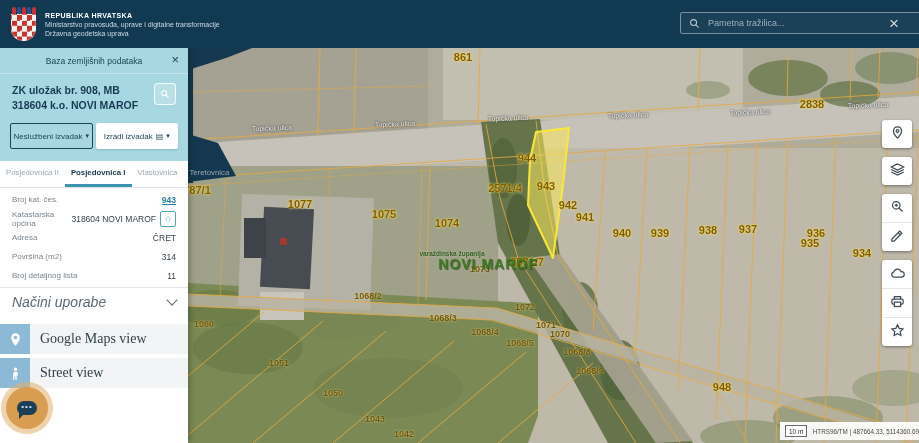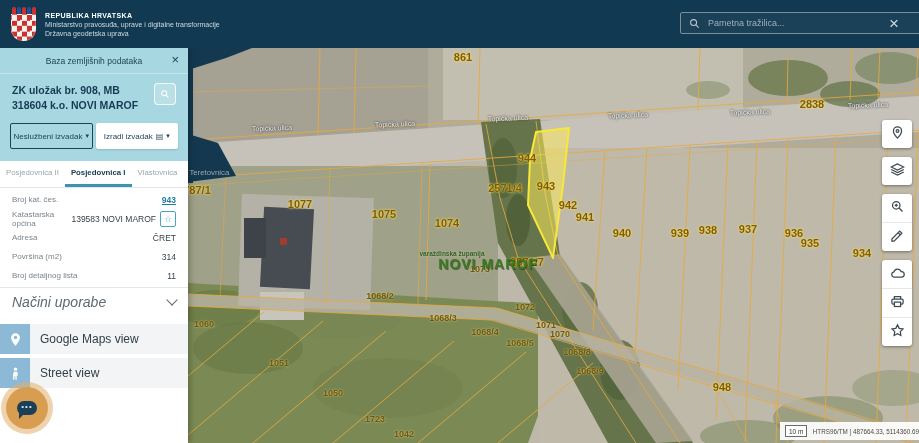--- a/index.html
+++ b/index.html
@@ -55,21 +55,21 @@
   .starbox{width:14px;height:14px;border:1px solid #49a5bd;border-radius:2px;margin-left:4px;
       display:flex;align-items:center;justify-content:center;color:#49a5bd;font-size:9px;cursor:pointer;
       font-family:"DejaVu Sans",sans-serif;}
   .collap{display:flex;align-items:center;height:28px;padding:0 12px;border-top:1px solid #e4e7e9;cursor:pointer;}
   .collap .cl{flex:1;font-size:14px;color:#5d6a73;font-style:italic;}
   .chev{width:7px;height:7px;border-right:1.5px solid #5d6a73;border-bottom:1.5px solid #5d6a73;
       transform:rotate(45deg);margin-top:-4px;}
   .mlinks{margin-top:8px;}
   .mlink{background:#f2f4f5;height:30px;display:flex;align-items:center;margin-bottom:4px;cursor:pointer;}
   .mlink .micon{width:30px;height:30px;background:#8cb9d6;display:flex;align-items:center;justify-content:center;margin-right:10px;}
-  .mlink .mtxt{font-size:12px;color:#32404a;}
+  .mlink .mtxt{font-size:14px;color:#32404a;font-family:Liberation Serif, serif;}
   
   .fab{position:absolute;left:6px;top:387px;width:42px;height:42px;border-radius:50%;background:#d99d52;
       box-shadow:0 0 0 5px rgba(226,175,107,.55);z-index:40;display:flex;align-items:center;justify-content:center;cursor:pointer;}
   .bub{width:20px;height:14px;background:#1c3f58;border-radius:7px;position:relative;display:flex;align-items:center;justify-content:center;}
   .bub:after{content:"";position:absolute;left:2px;bottom:-4px;border:4px solid transparent;border-top-color:#1c3f58;border-left-color:#1c3f58;}
   .bub span{color:#cfe3ef;font-size:8px;letter-spacing:1px;line-height:6px;margin-top:-3px;}
   
   .map{position:absolute;left:188px;top:48px;width:857px;height:395px;overflow:hidden;z-index:1;}
   .map svg.terrain{position:absolute;left:0;top:0;}
   .plabel{position:absolute;transform:translate(-50%,-50%);white-space:nowrap;font-weight:bold;z-index:3;pointer-events:none;}
@@ -171,21 +171,21 @@
       <div class="tab">Vlastovnica</div>
       <div class="tab">Teretovnica</div>
     </div>
   <div class="fields" id="fields">
       <div class="frow">
         <span class="fl">Broj kat. čes.</span>
         <span class="fv link">943</span>
       </div>
       <div class="frow">
         <span class="fl">Katastarska općina</span>
-        <span class="fv">139583 NOVI MAROF</span>
+        <span class="fv">318604 NOVI MAROF</span>
         <span class="starbox">☆</span>
       </div>
       <div class="frow">
         <span class="fl">Adresa</span>
         <span class="fv">ČRET</span>
       </div>
       <div class="frow">
         <span class="fl">Površina (m2)</span>
         <span class="fv">314</span>
       </div>
@@ -312,46 +312,46 @@
 
   <div id="map-labels">
       <div class="plabel lg" style="left: 275px; top: 9px;">861</div>
       <div class="plabel lg" style="left: 624px; top: 56px;">2838</div>
       <div class="plabel lg" style="left: 339px; top: 110px;">944</div>
       <div class="plabel lg" style="left: 358px; top: 138px;">943</div>
       <div class="plabel lg" style="left: 317px; top: 140px;">2571/4</div>
       <div class="plabel lg" style="left: 380px; top: 157px;">942</div>
       <div class="plabel lg" style="left: 397px; top: 169px;">941</div>
       <div class="plabel lg" style="left: 434px; top: 185px;">940</div>
-      <div class="plabel lg" style="left: 492px; top: 185px;">939</div>
+      <div class="plabel lg" style="left: 472px; top: 185px;">939</div>
       <div class="plabel lg" style="left: 520px; top: 182px;">938</div>
       <div class="plabel lg" style="left: 560px; top: 181px;">937</div>
-      <div class="plabel lg" style="left: 588px; top: 185px; padding-left: 36px;">936</div>
+      <div class="plabel lg" style="left: 610px; top: 185px; padding-left: 36px;">936</div>
       <div class="plabel lg" style="left: 622px; top: 195px;">935</div>
       <div class="plabel lg" style="left: 674px; top: 205px;">934</div>
       <div class="plabel lg" style="left: 9px; top: 142px;">787/1</div>
       <div class="plabel lg" style="left: 112px; top: 156px;">1077</div>
       <div class="plabel lg" style="left: 196px; top: 166px;">1075</div>
       <div class="plabel lg" style="left: 259px; top: 175px;">1074</div>
       <div class="plabel lg" style="left: 339px; top: 214px;">2571/7</div>
       <div class="plabel lg" style="left: 534px; top: 339px;">948</div>
       <div class="plabel sm" style="left: 292px; top: 221px; text-align: center;">1073</div>
       <div class="plabel sm" style="left: 337px; top: 259px;">1072</div>
       <div class="plabel sm" style="left: 358px; top: 277px;">1071</div>
       <div class="plabel sm" style="left: 372px; top: 286px;">1070</div>
-      <div class="plabel sm" style="left: 180px; top: 248px; margin-left: 12px;">1068/2</div>
+      <div class="plabel sm" style="left: 180px; top: 248px;">1068/2</div>
       <div class="plabel sm" style="left: 255px; top: 270px;">1068/3</div>
       <div class="plabel sm" style="left: 297px; top: 284px;">1068/4</div>
       <div class="plabel sm" style="left: 332px; top: 295px;">1068/5</div>
       <div class="plabel sm" style="left: 389px; top: 304px;">1068/8</div>
       <div class="plabel sm" style="left: 402px; top: 323px;">1068/9</div>
       <div class="plabel sm" style="left: 16px; top: 276px;">1060</div>
       <div class="plabel sm" style="left: 91px; top: 315px;">1051</div>
       <div class="plabel sm" style="left: 145px; top: 345px;">1050</div>
-      <div class="plabel sm" style="left: 187px; top: 371px;">1723</div>
+      <div class="plabel sm" style="left: 187px; top: 371px;">1043</div>
       <div class="plabel sm" style="left: 216px; top: 386px;">1042</div>
       <div class="slabel" style="left: 84px; top: 80px;">Topička ulica</div>
       <div class="slabel" style="left: 207px; top: 76px;">Topička ulica</div>
       <div class="slabel" style="left: 320px; top: 70px;">Topička ulica</div>
       <div class="slabel" style="left: 440px; top: 67px;">Topička ulica</div>
       <div class="slabel" style="left: 562px; top: 64px;">Topička ulica</div>
       <div class="slabel" style="left: 680px; top: 57px;">Topička ulica</div>
     </div>
   <div class="county" style="left:264px;top:205px;">varaždinska županija</div>
   <div class="city" style="left:300px;top:216px;">NOVI MAROF</div>

